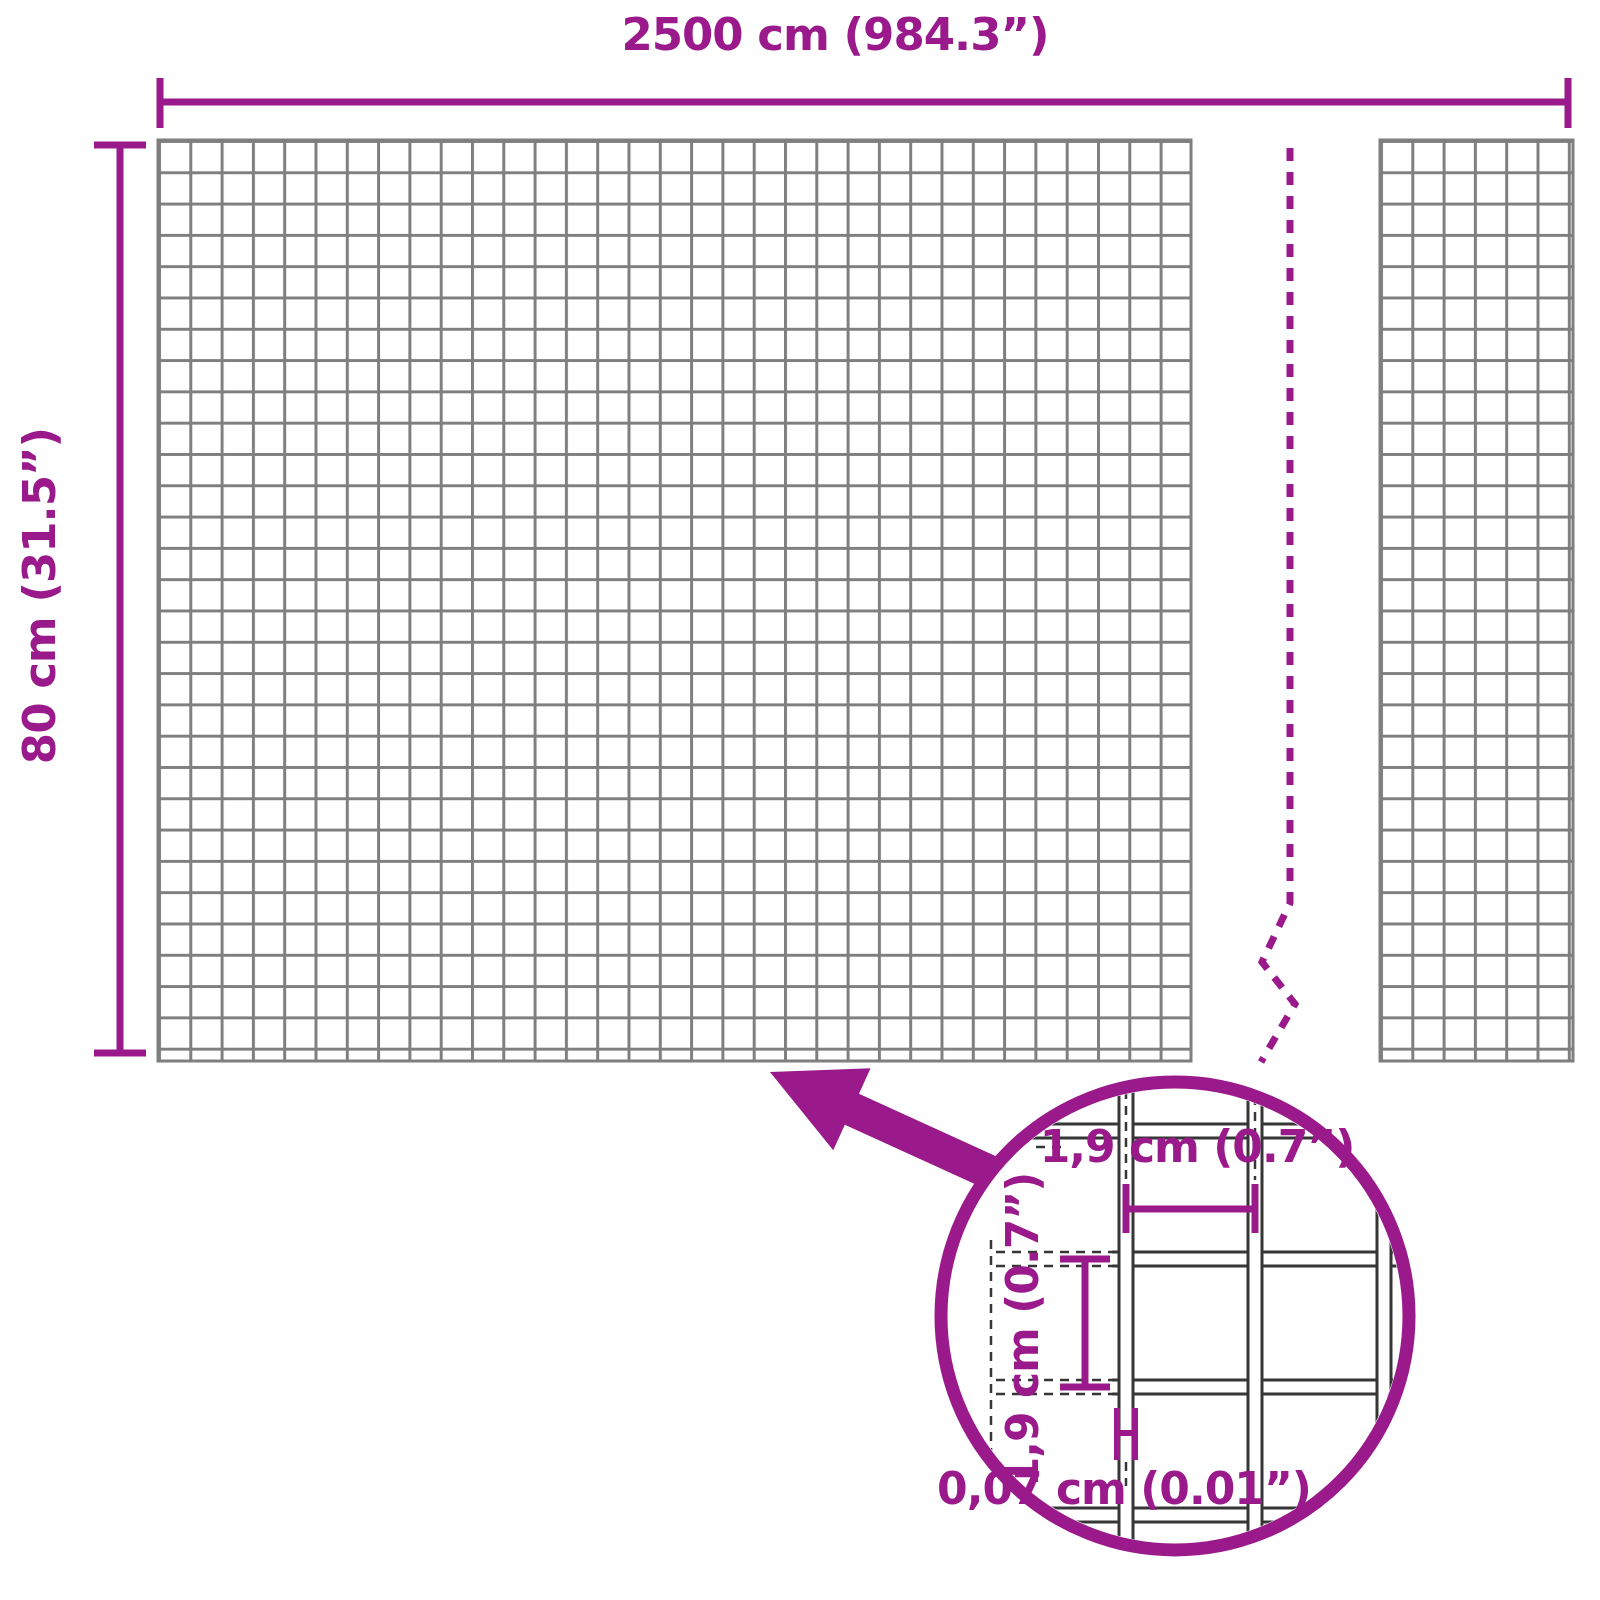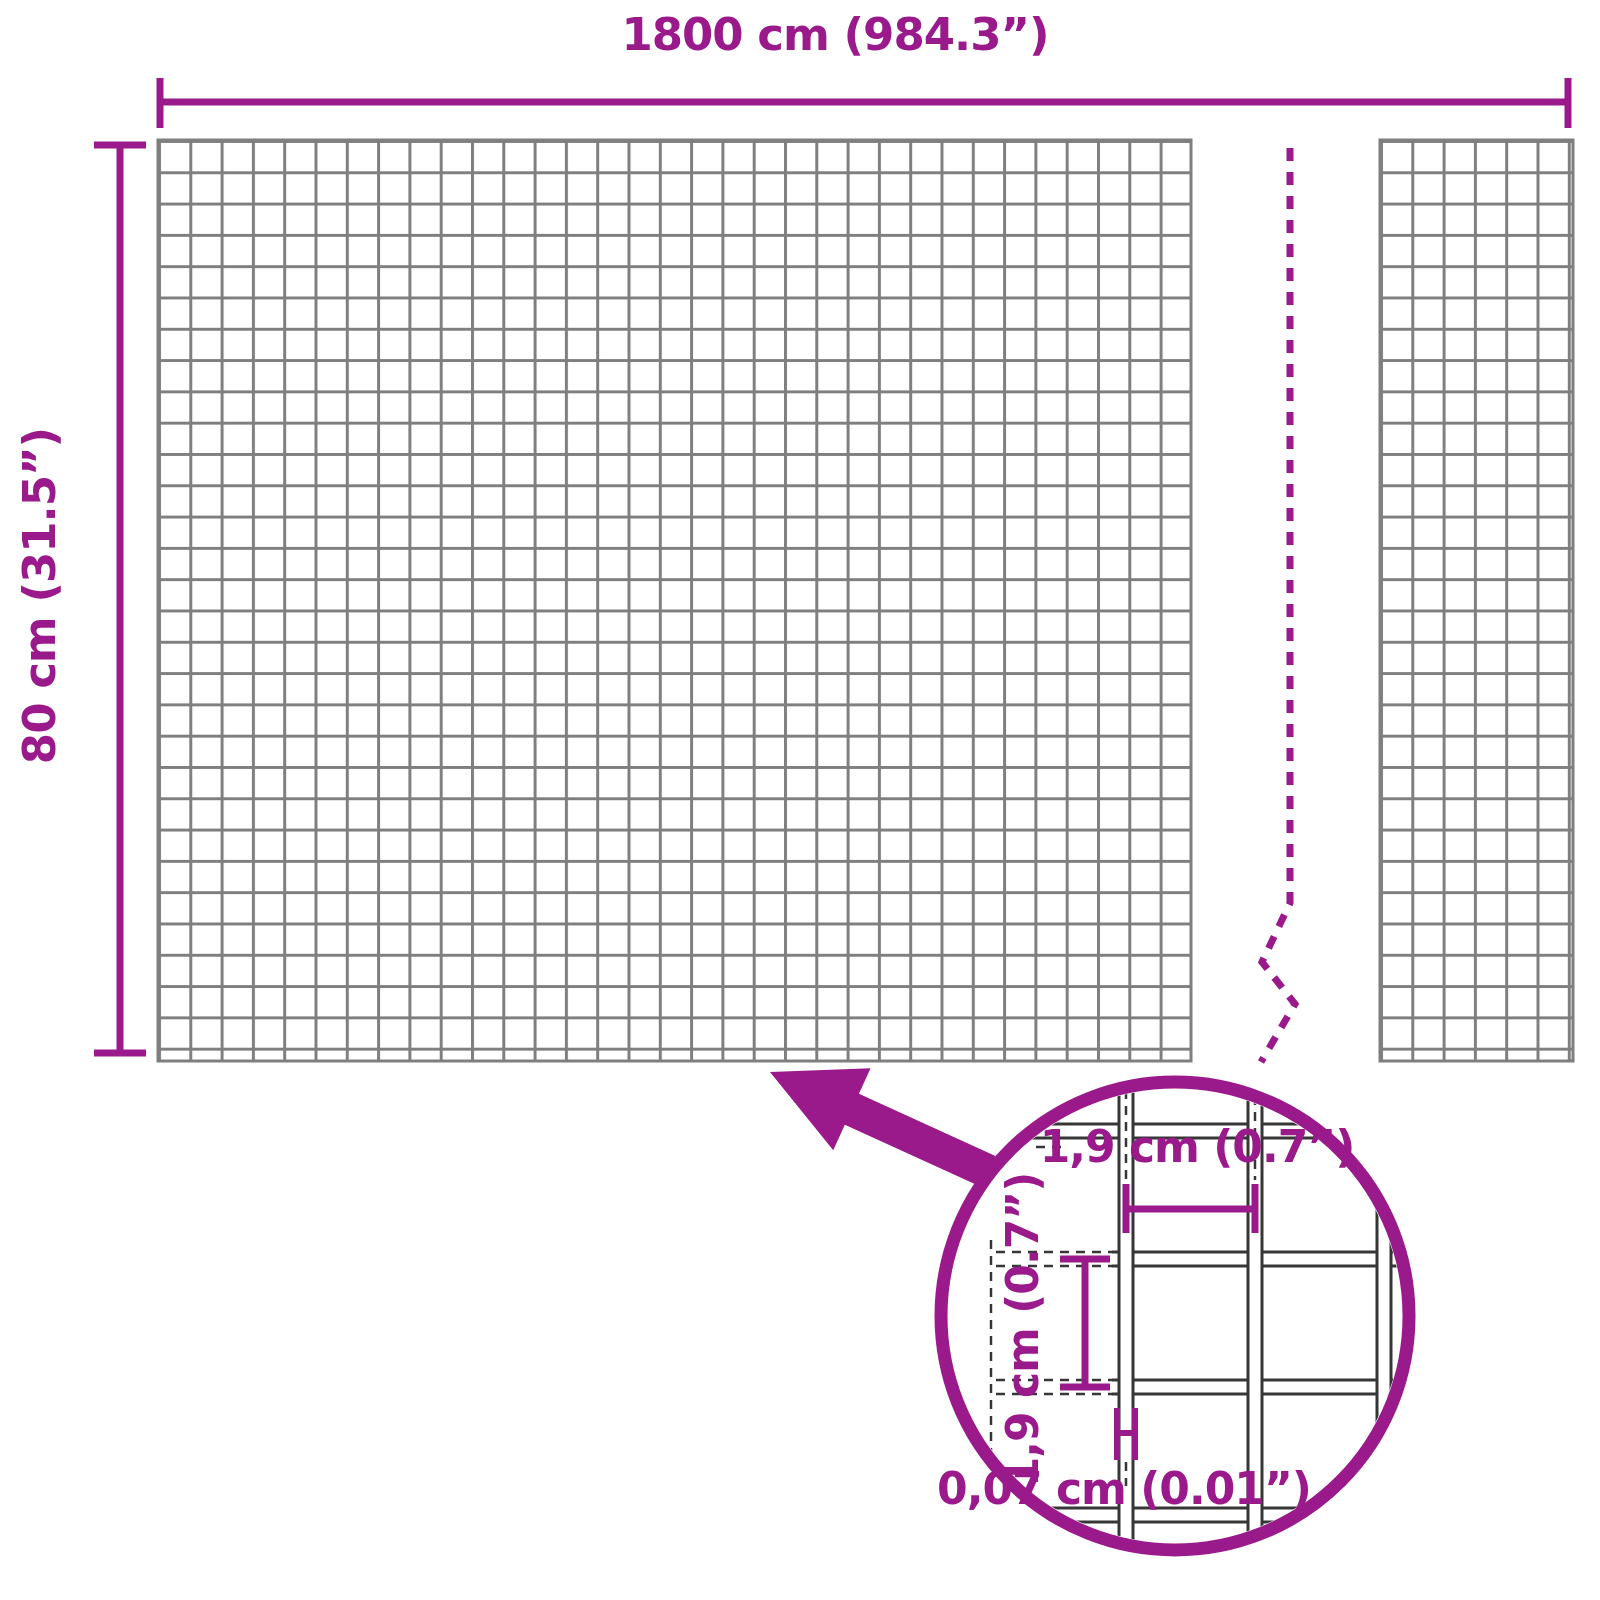--- a/index.html
+++ b/index.html
@@ -131,21 +131,21 @@
       <line x1="1117" y1="1408" x2="1117" y2="1460"></line>
       <line x1="1135" y1="1408" x2="1135" y2="1460"></line>
       <line x1="1117" y1="1433" x2="1135" y2="1433"></line>
     </g>
 
     <g transform="translate(770,1072) rotate(24.5)">
       <polygon points="0,0 90,-45 90,-17 240,-17 240,17 90,17 90,45" class="accent-fill"></polygon>
     </g>
   </svg>
 
-  <div class="dim-label lbl-main" style="left:435px; top:8px; width:800px;">1800 cm (984.3”)</div>
+  <div class="dim-label lbl-main" style="left:435px; top:8px; width:800px;">2500 cm (984.3”)</div>
 
   <div class="dim-label lbl-main rot90" style="left:-360px; top:569px; width:800px; height:54px;">80 cm (31.5”)</div>
 
   <div class="dim-label lbl-mag" style="left:997px; top:1120px; width:400px;">1,9 cm (0.7”)</div>
 
   <div class="dim-label lbl-mag rot90" style="left:823px; top:1303px; width:400px; height:54px;">1,9 cm (0.7”)</div>
 
   <div class="dim-label lbl-mag" style="left:924px; top:1462px; width:400px;">0,07 cm (0.01”)</div>
 
 </div>

